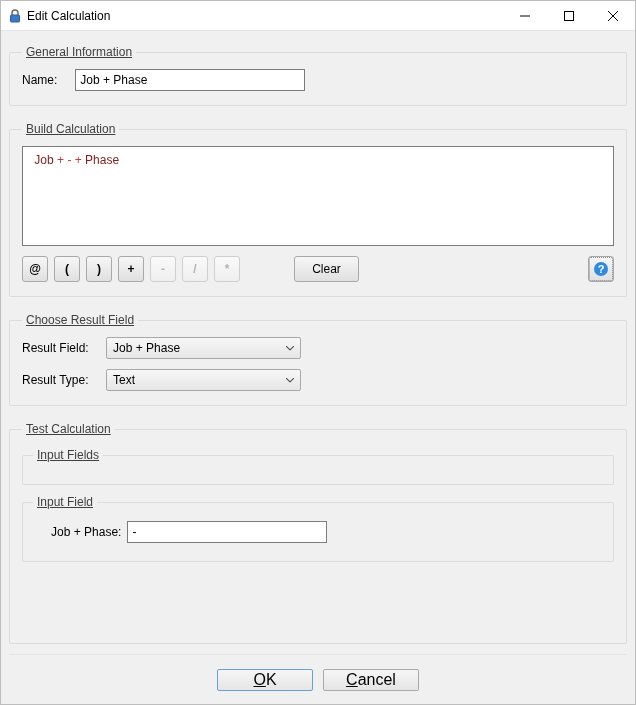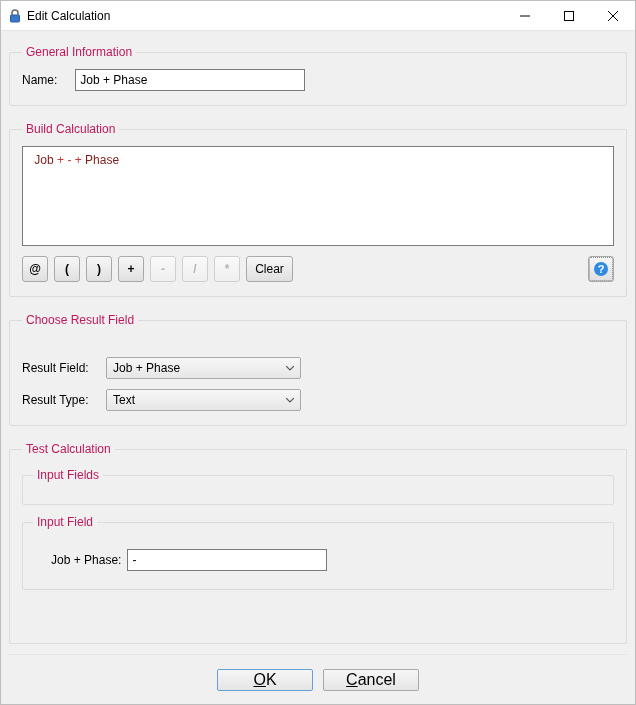--- a/index.html
+++ b/index.html
@@ -53,21 +53,22 @@
   fieldset.groupbox {
     border: 1px solid #dcdcdc;
     border-radius: 2px;
     margin: 6px 0 10px 0;
     padding: 10px 12px 14px 12px;
     background: #f0f0f0;
   }
   fieldset.groupbox > legend {
     padding: 0 4px;
     font-size: 12px;
-    color: #be185d;
+    color: #404040;
+    text-decoration: underline;
   }
 
   .row { display: flex; align-items: center; gap: 18px; }
   .label { color: #000; }
 
   input[type="text"].textfield {
     height: 22px;
     border: 1px solid #7a7a7a;
     background: #fff;
     padding: 0 4px;
@@ -104,21 +105,21 @@
     background: linear-gradient(#f6f6f6, #e0e0e0);
     font-family: inherit;
     font-size: 12px;
     display: inline-flex;
     align-items: center;
     justify-content: center;
     padding: 0;
   }
   .btn3d { width: 26px; font-weight: bold; }
   .btn3d.dim { color: #b5b5b5; background: linear-gradient(#fafafa, #efefef); border-color: #cfcfcf; }
-  .clearbtn { width: 47px; }
+  .clearbtn { width: 65px; margin-left: 48px; }
   .helpbtn {
     width: 26px;
     margin-left: auto;
     outline: 1px dotted #888;
     outline-offset: -2px;
   }
 
   
   .select {
     position: relative;
@@ -139,21 +140,21 @@
     transform: translateY(-50%);
     pointer-events: none;
   }
 
   .result-grid {
     display: grid;
     grid-template-columns: 80px auto;
     row-gap: 10px;
     column-gap: 4px;
     align-items: center;
-    margin-top: 20px;
+    margin-top: 0;
   }
 
   .link {
     color: #0066cc;
     text-decoration: underline;
     cursor: pointer;
   }
   .small-input { width: 50px; }
 
   .input-fields-row {
@@ -162,21 +163,21 @@
     gap: 6px;
     margin-top: 4px;
     margin-left: 12px;
   }
   .input-fields-row .gap { width: 24px; }
 
   .resultfield-row {
     display: flex;
     align-items: center;
     gap: 6px;
-    margin-top: 12px;
+    margin-top: 4px;
     margin-left: 18px;
   }
   .resultfield-value { width: 200px; }
 
   
   .footer {
     margin-top: auto;
     height: 40px;
     display: flex;
     align-items: center;

